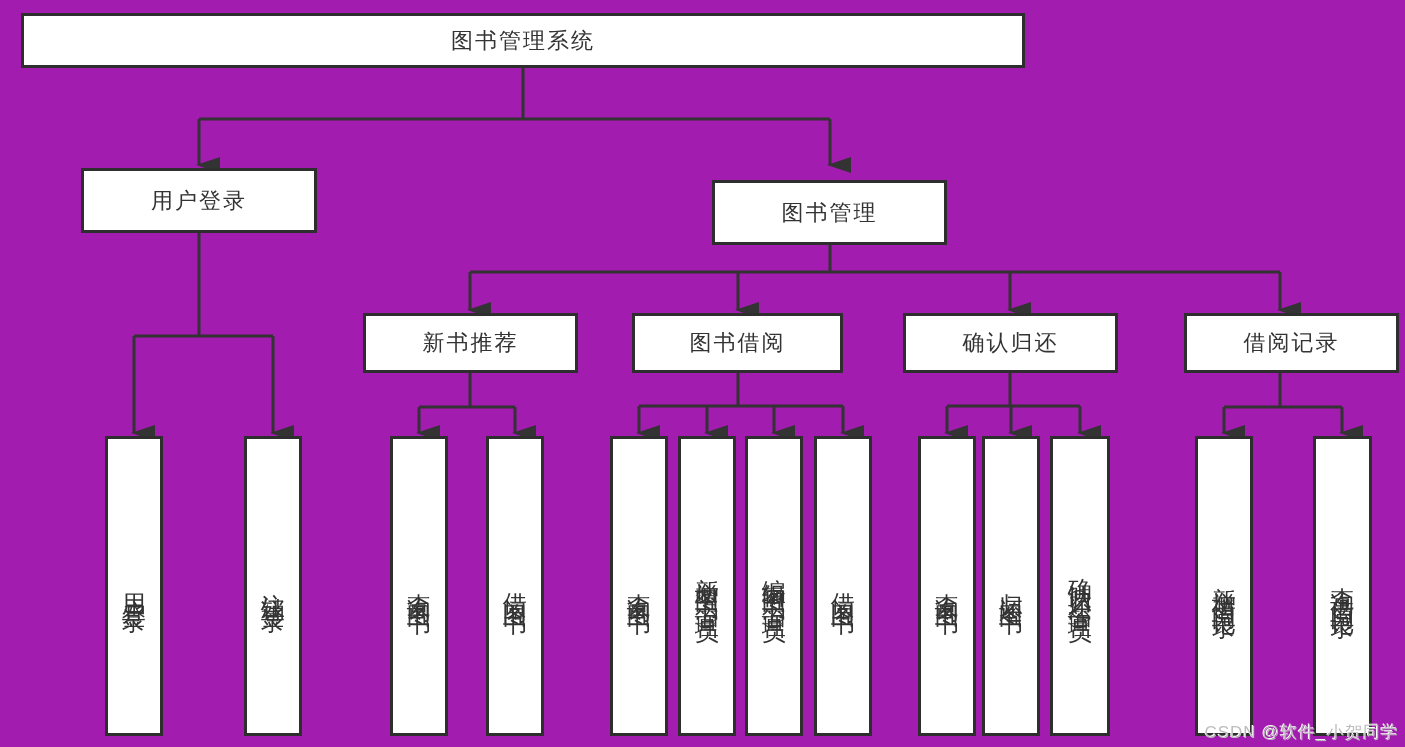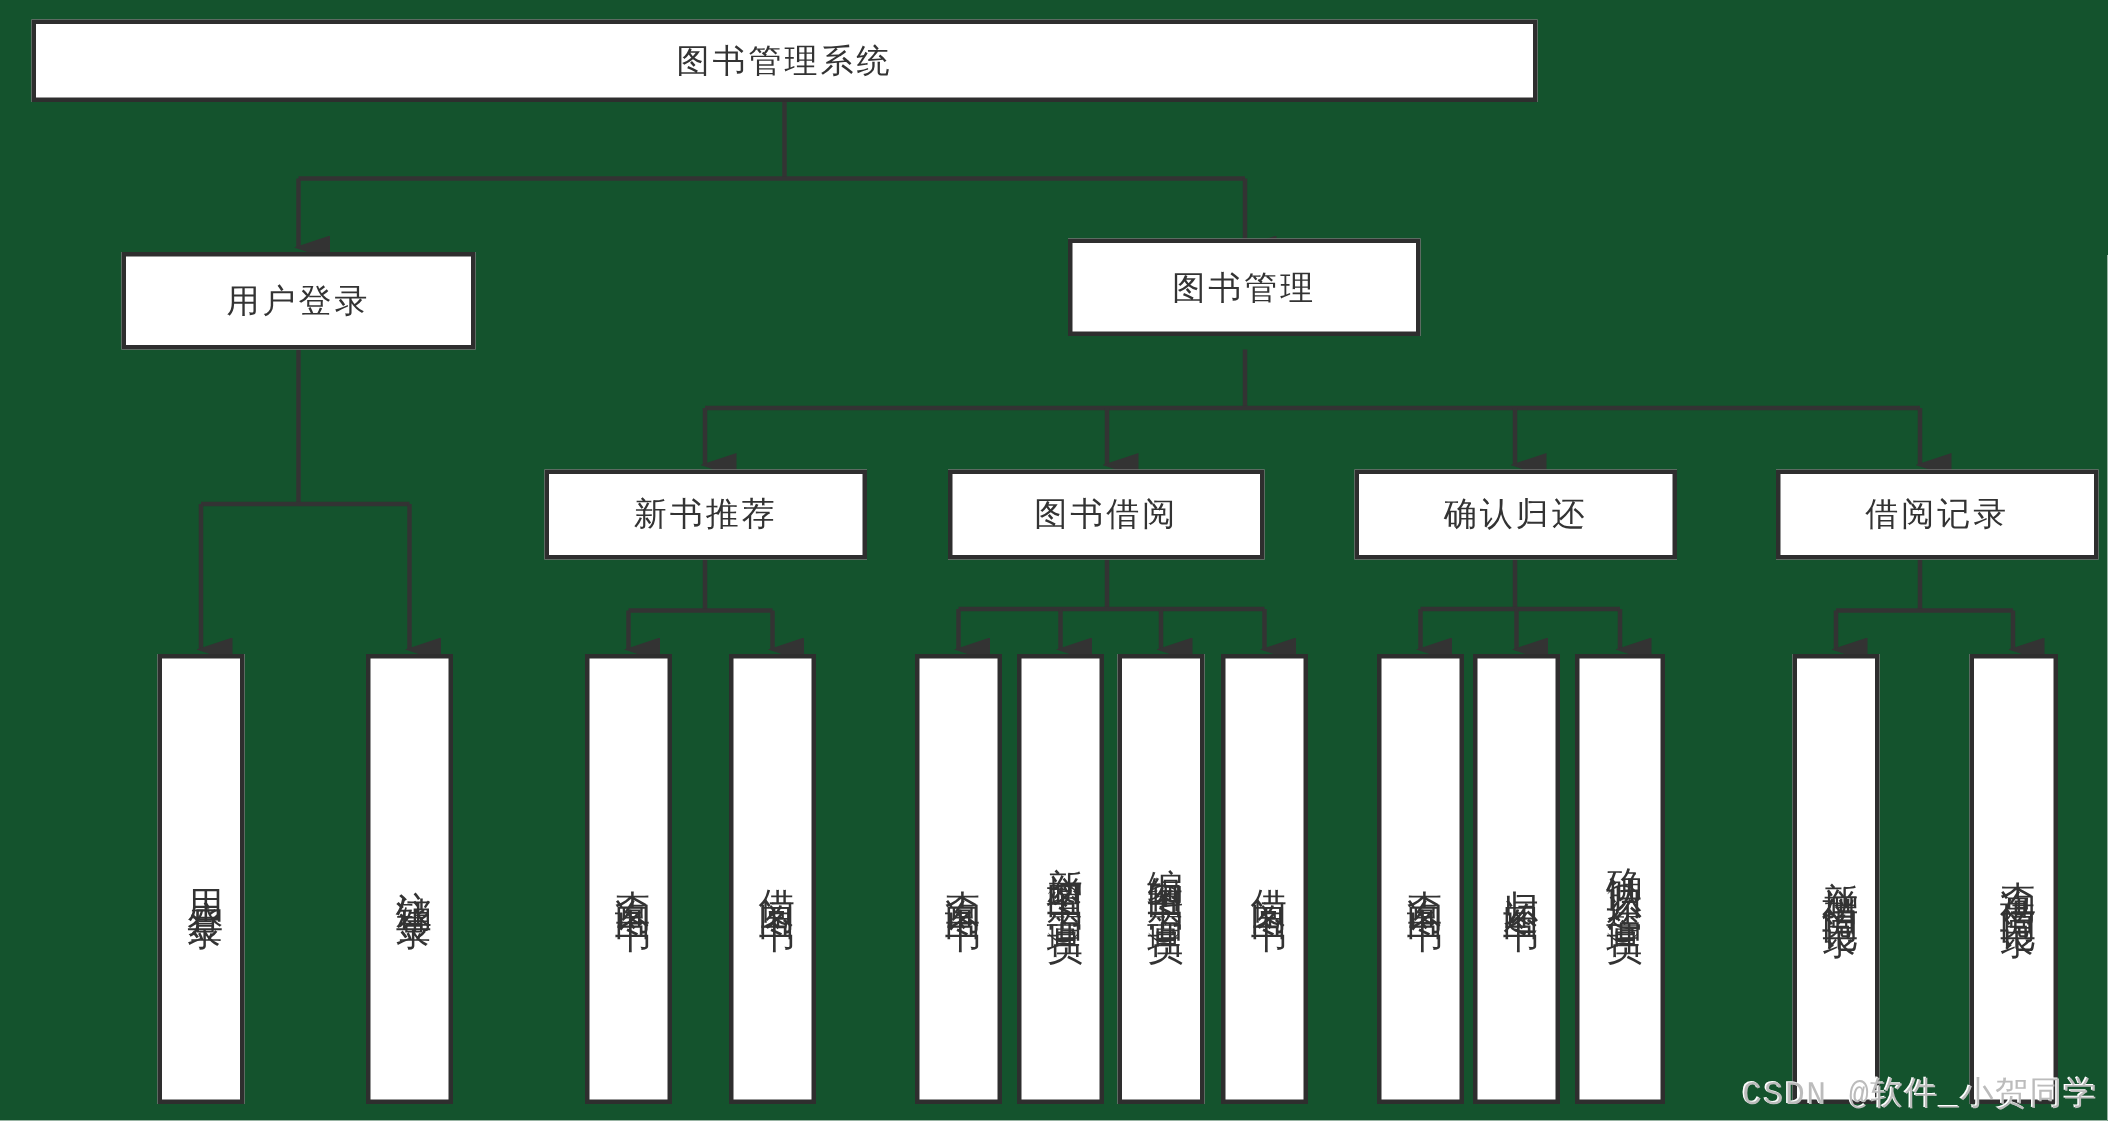--- a/index.html
+++ b/index.html
@@ -1,33 +1,33 @@
 <!DOCTYPE html>
 <html><head>
 <meta charset="utf-8">
 <style>
   html,body{margin:0;padding:0;background:#ffffff;}
   .canvas{
-    position:relative;width:1405px;height:747px;background:#14532d;overflow:hidden;
-    font-family:Liberation Mono, monospace;color:#333333;
+    position:relative;width:1405px;height:747px;background:#a21caf;overflow:hidden;
+    font-family:Liberation Sans, sans-serif;color:#333333;
   }
   svg.connectors{position:absolute;left:0;top:0;width:1405px;height:747px;z-index:1;}
   .node{
     position:absolute;box-sizing:border-box;background:#ffffff;
     border:3px solid #2e2e2e;display:flex;align-items:center;justify-content:center;
     z-index:2;color:#333333;
   }
   .h-node{font-size:22px;letter-spacing:2px;white-space:nowrap;}
   .v-node{
     font-size:24px;letter-spacing:6px;line-height:1.15;
     writing-mode:vertical-rl;text-orientation:mixed;white-space:nowrap;
   }
   .watermark{
     position:absolute;right:6px;bottom:3px;z-index:5;
-    font-size:22px;color:#bcbcbc;letter-spacing:1px;
+    font-size:17px;color:#bcbcbc;letter-spacing:1px;
     text-shadow:-1px -1px 0 #ffffff;white-space:nowrap;
   }
 </style>
 </head>
 <body>
 
 <div class="canvas">
 
   <svg class="connectors" viewBox="0 0 1405 747" xmlns="http://www.w3.org/2000/svg">
     <defs>
@@ -75,21 +75,21 @@
       <path d="M1280,373 V407"></path>
       <path d="M1224,407 H1342"></path>
       <path d="M1224,407 V433" marker-end="url(#arrow)"></path>
       <path d="M1342,407 V433" marker-end="url(#arrow)"></path>
     </g>
   </svg>
 
   <div class="node h-node" style="left:21px;top:13px;width:1004px;height:55px;">图书管理系统</div>
 
   <div class="node h-node" style="left:81px;top:168px;width:236px;height:65px;">用户登录</div>
-  <div class="node h-node" style="left:712px;top:159px;width:235px;height:65px;">图书管理</div>
+  <div class="node h-node" style="left:712px;top:180px;width:235px;height:65px;">图书管理</div>
 
   <div class="node h-node" style="left:632px;top:313px;width:211px;height:60px;">图书借阅</div>
   <div class="node h-node" style="left:363px;top:313px;width:215px;height:60px;">新书推荐</div>
   <div class="node h-node" style="left:903px;top:313px;width:215px;height:60px;">确认归还</div>
   <div class="node h-node" style="left:1172px;top:313px;width:215px;height:60px;margin-left:12px;">借阅记录</div>
 
   <div class="node v-node" style="left:105px;top:436px;width:58px;height:300px;">用户登录</div>
   <div class="node v-node" style="left:244px;top:436px;width:58px;height:300px;">注销登录</div>
 
   <div class="node v-node" style="left:390px;top:436px;width:58px;height:300px;">查询图书</div>

